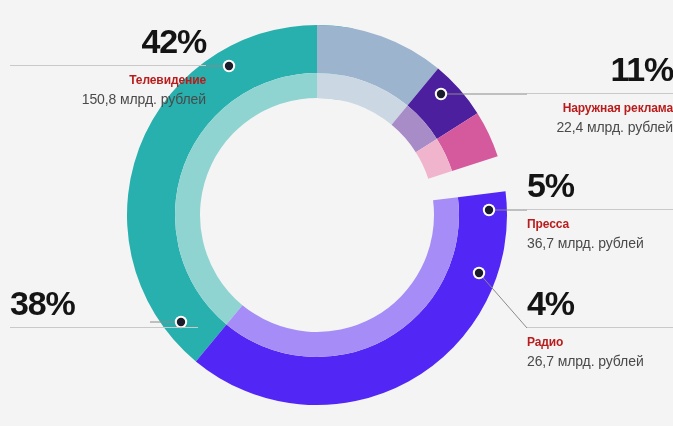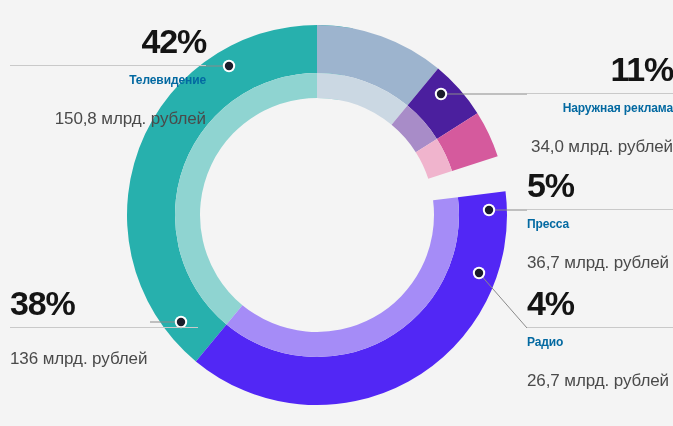--- a/index.html
+++ b/index.html
@@ -40,30 +40,30 @@
   }
   .rule {
     height: 1px;
     background: #c9c9c9;
     margin-top: 7px;
     margin-bottom: 7px;
   }
   .name {
     font-size: 12px;
     font-weight: 700;
-    color: #0369a1;
+    color: #b91c1c;
     line-height: 1.25;
     letter-spacing: -0.1px;
   }
   .amount {
-    font-size: 17px;
+    font-size: 14px;
     font-weight: 400;
     color: #4a4a4a;
     line-height: 1.35;
-    margin-top: 20px;
+    margin-top: 2px;
     letter-spacing: -0.1px;
   }
 
   
   #lbl-tv      { left: 10px;  top: 24px;  width: 196px; text-align: right; }
   #lbl-inet    { left: 10px;  top: 286px; width: 188px; }
   #lbl-out     { left: 527px; top: 52px;  width: 146px; text-align: right; }
   #lbl-press   { left: 527px; top: 168px; width: 146px; }
   #lbl-radio   { left: 527px; top: 286px; width: 146px; }
 
@@ -114,28 +114,27 @@
   <div class="label-block" id="lbl-tv">
     <div class="pct">42%</div>
     <div class="rule"></div>
     <div class="name">Телевидение</div>
     <div class="amount">150,8 млрд. рублей</div>
   </div>
 
   <div class="label-block" id="lbl-inet">
     <div class="pct">38%</div>
     <div class="rule"></div>
-    <div class="amount">136 млрд. рублей</div>
   </div>
 
   <div class="label-block" id="lbl-out">
     <div class="pct">11%</div>
     <div class="rule"></div>
     <div class="name">Наружная реклама</div>
-    <div class="amount">34,0 млрд. рублей</div>
+    <div class="amount">22,4 млрд. рублей</div>
   </div>
 
   <div class="label-block" id="lbl-press">
     <div class="pct">5%</div>
     <div class="rule"></div>
     <div class="name">Пресса</div>
     <div class="amount">36,7 млрд. рублей</div>
   </div>
 
   <div class="label-block" id="lbl-radio">

